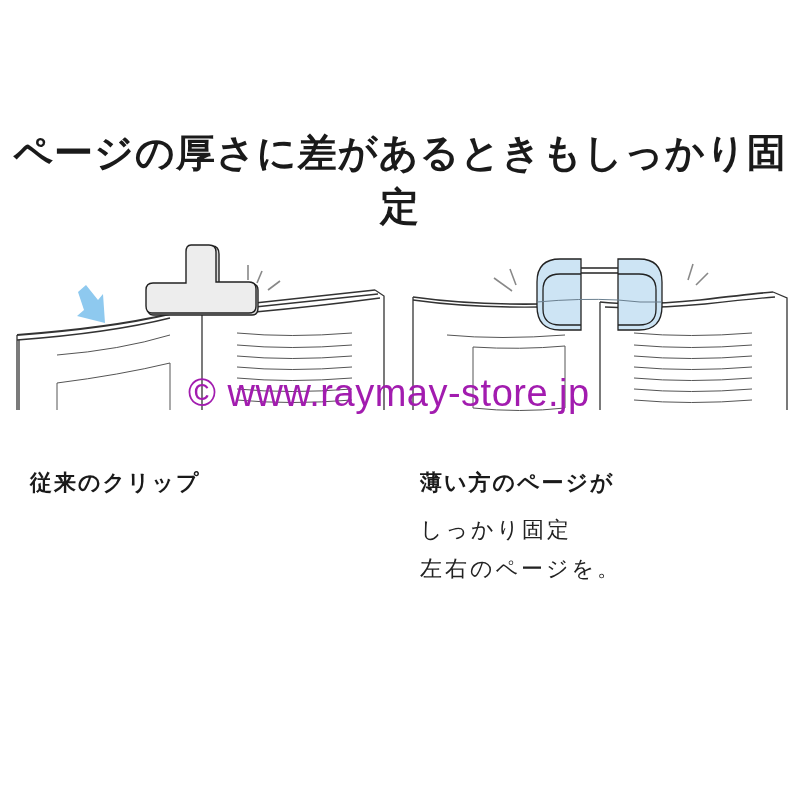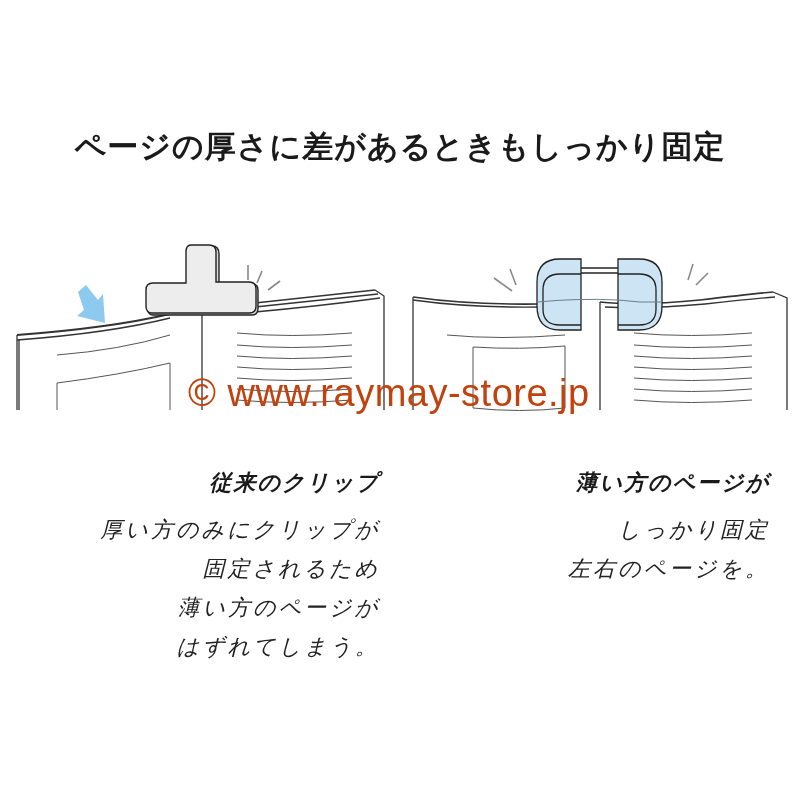--- a/index.html
+++ b/index.html
@@ -1,23 +1,23 @@
 <!DOCTYPE html>
 <html><head>
 <meta charset="utf-8">
 <style>
   html, body { margin:0; padding:0; background:#ffffff; }
   body { width:800px; height:800px; position:relative; overflow:hidden;
          font-family:"DejaVu Sans", "Liberation Sans", sans-serif; color:#1a1a1a; }
   .title { position:absolute; top:126px; left:0; width:800px; text-align:center;
-           font-size:31px; font-weight:bold; letter-spacing:1px; }
+           font-size:39px; font-weight:bold; letter-spacing:1px; }
   .illus { position:absolute; top:230px; left:0; width:800px; height:190px; }
-  .watermark { position:absolute; top:372px; left:188px; font-size:38px; color:#c2410c;
+  .watermark { position:absolute; top:372px; left:188px; font-size:38px; color:#a21caf;
                font-family:"Liberation Sans", sans-serif; letter-spacing:0.5px; white-space:nowrap; }
-  .col { position:absolute; text-align:right;font-style:italic; }
+  .col { position:absolute; text-align:left; }
   .col-left { left:30px; width:350px; top:468px; }
   .col-right { left:420px; width:350px; top:468px; }
   .col-head { font-size:22px; font-weight:bold; letter-spacing:2px; margin-bottom:12px; }
   .col-body { font-size:22px; line-height:39px; letter-spacing:3px; color:#222; }
   .col-body div { white-space:nowrap; }
 </style>
 </head>
 <body>
 
 <div class="title">ページの厚さに差があるときもしっかり固定</div>
@@ -106,26 +106,20 @@
       <line x1="693" y1="34" x2="688" y2="50"></line>
       <line x1="708" y1="43" x2="696" y2="55"></line>
     </g>
   </svg>
 </div>
 
 <div class="watermark">© www.raymay-store.jp</div>
 
 <div class="col col-left">
   <div class="col-head">従来のクリップ</div>
-  <div class="col-body">
-    <div>厚い方のみにクリップが</div>
-    <div>固定されるため</div>
-    <div>薄い方のページが</div>
-    <div>はずれてしまう。</div>
-  </div>
 </div>
 
 <div class="col col-right">
   <div class="col-head">薄い方のページが</div>
   <div class="col-body">
     <div>しっかり固定</div>
     <div>左右のページを。</div>
   </div>
 </div>
 

